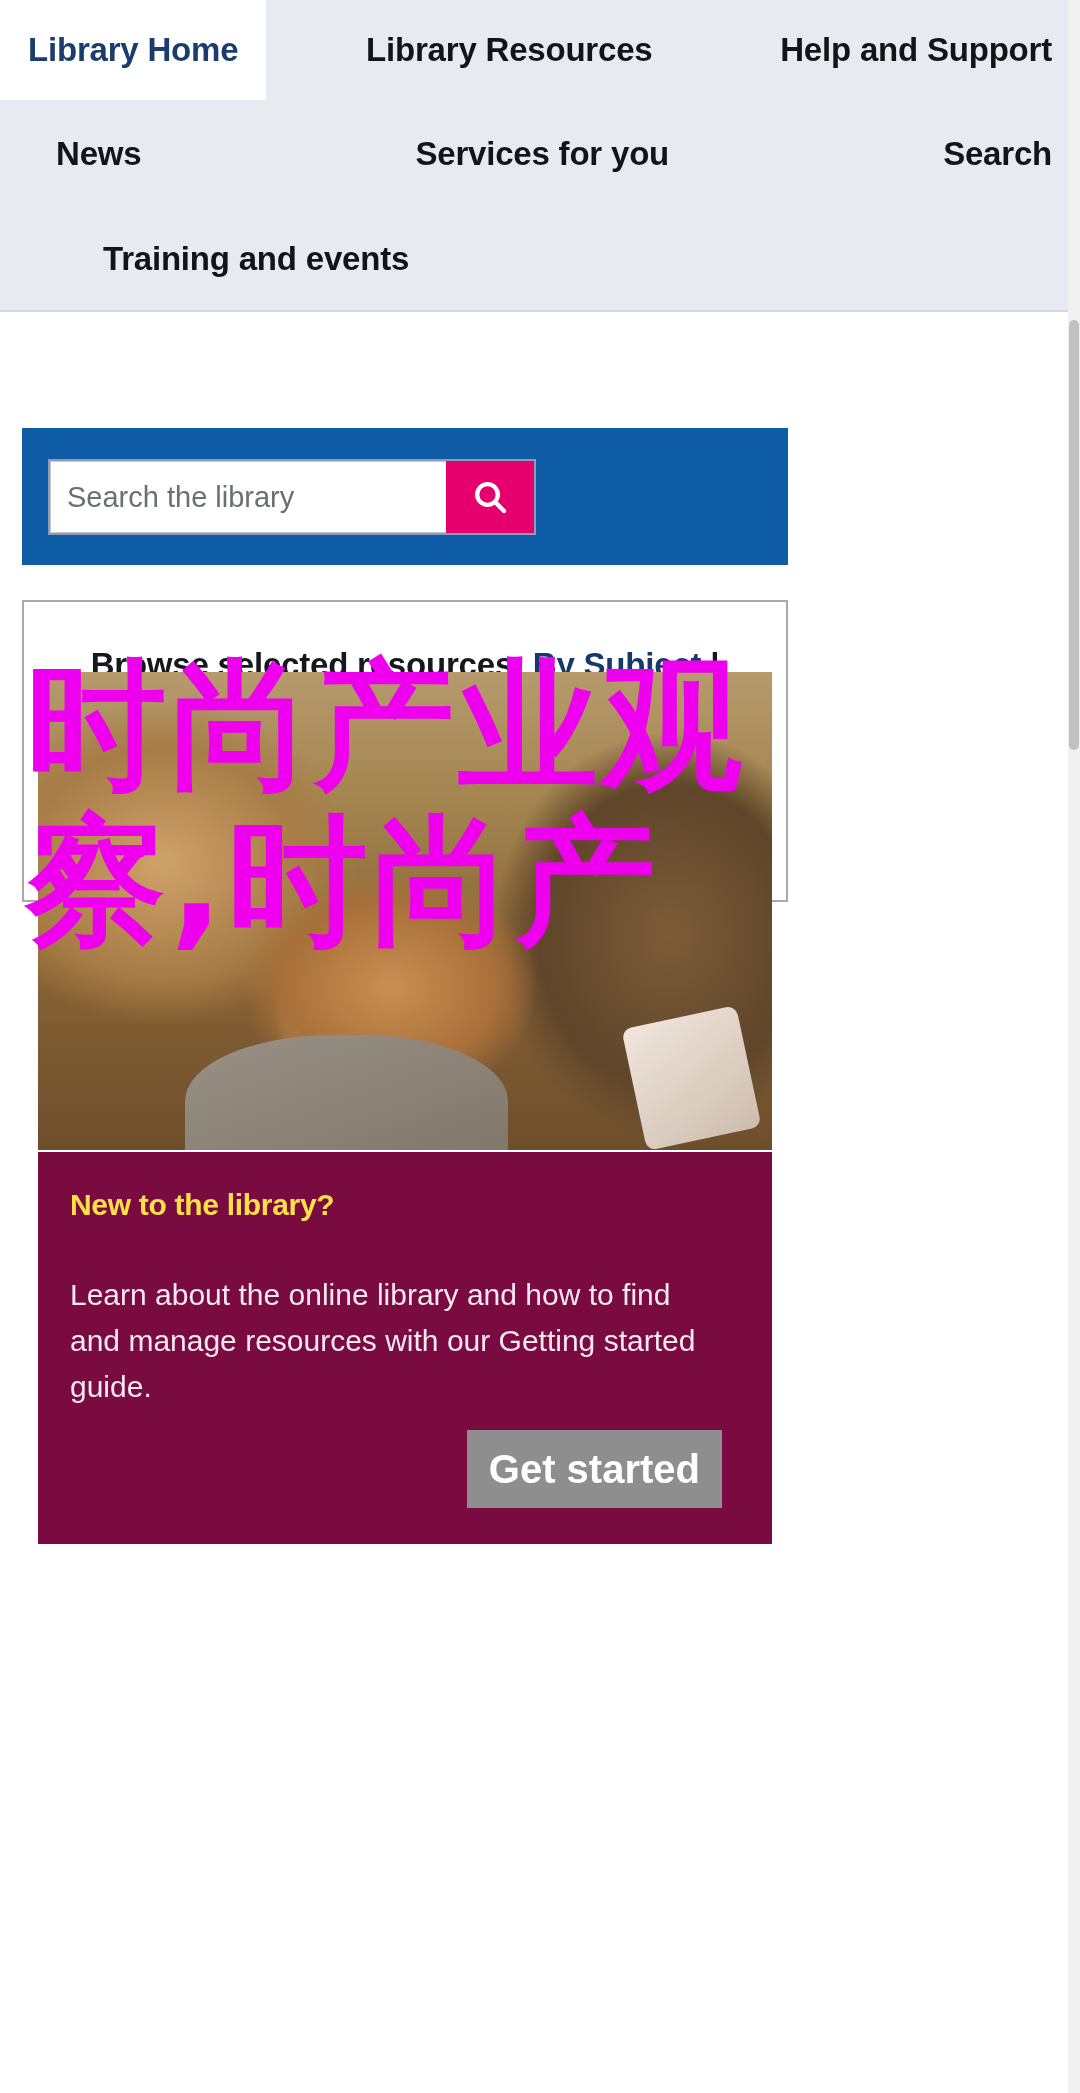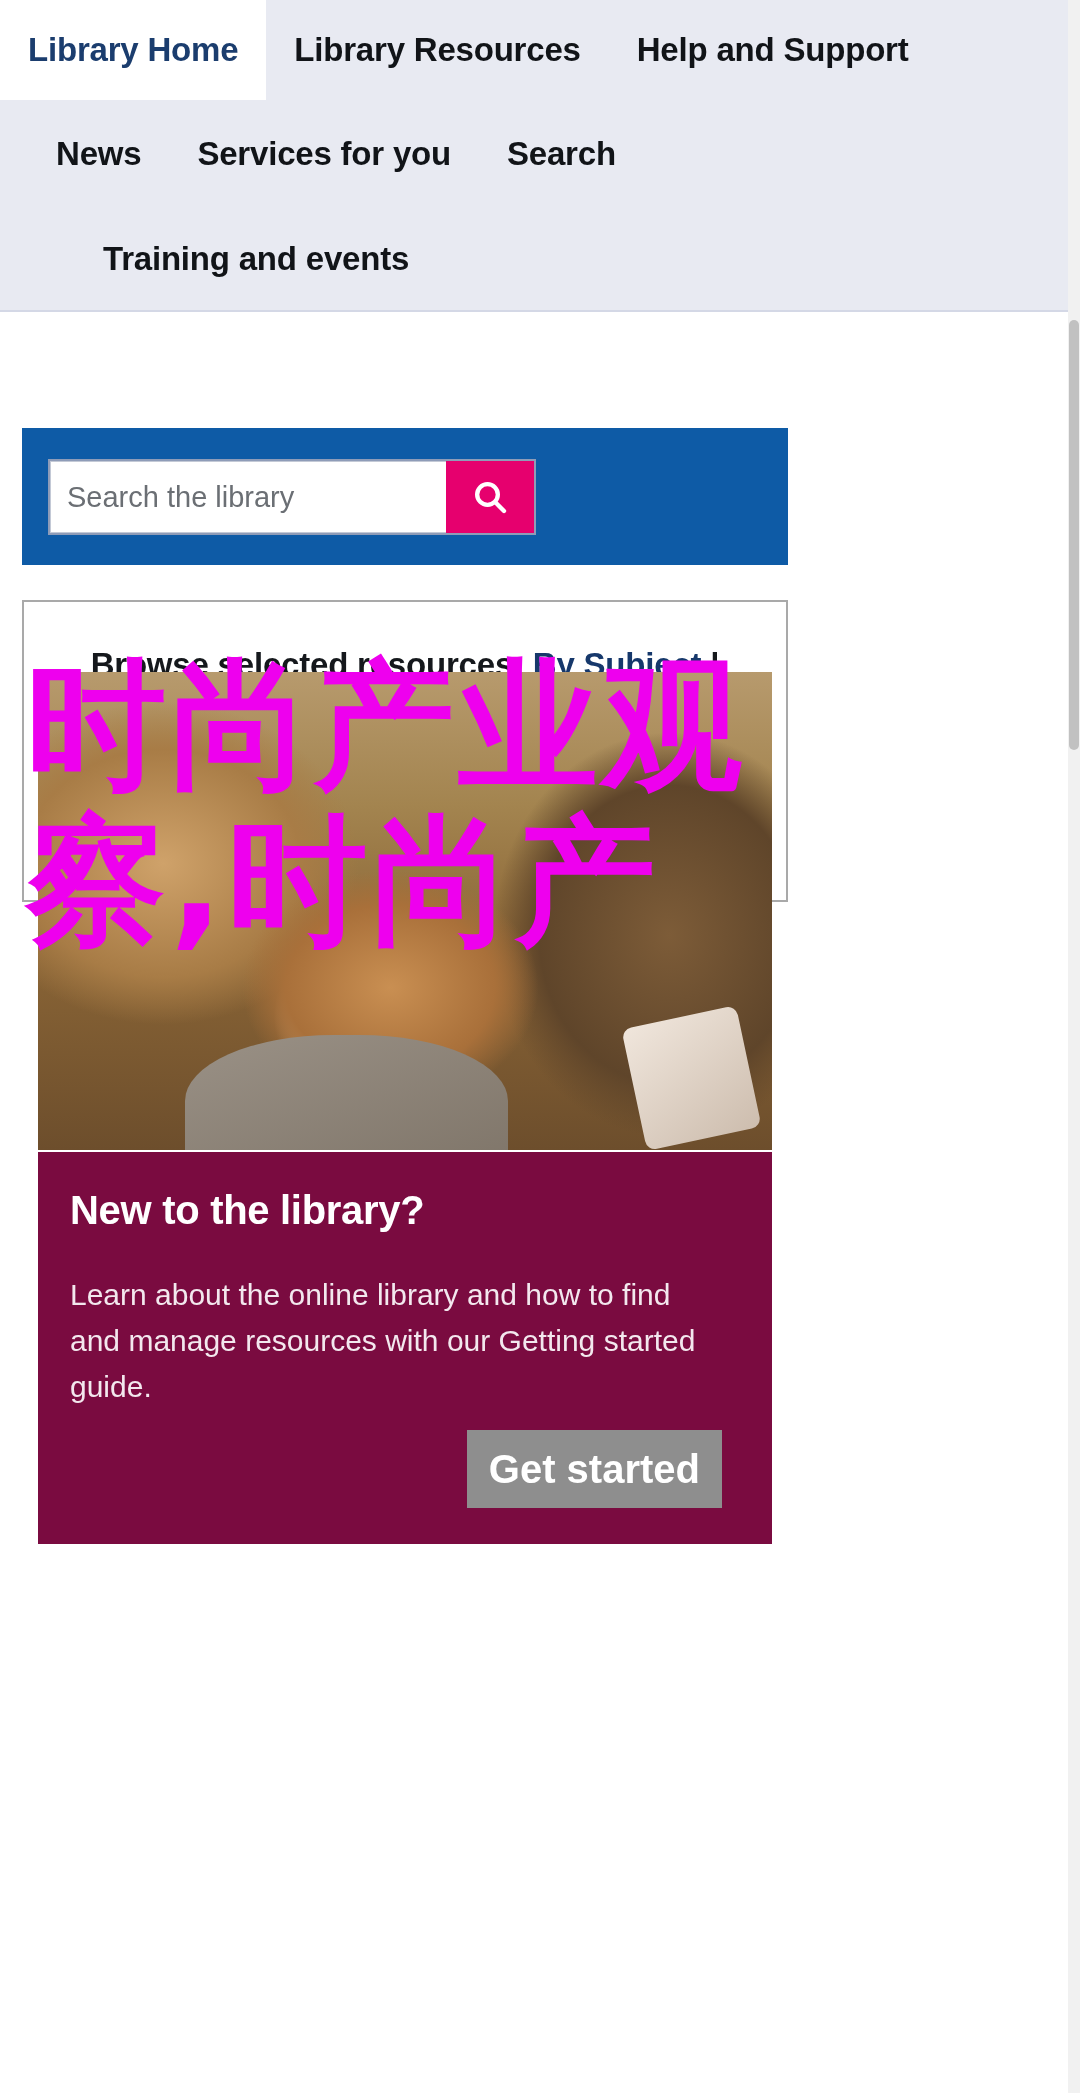--- a/index.html
+++ b/index.html
@@ -28,20 +28,21 @@
     border-bottom: 2px solid #d4d8e6;
   }
   .nav-rows {
     padding: 0 0 0 0;
   }
   .nav-row {
     display: flex;
     align-items: stretch;
     padding-left: 28px;
     gap: 0px;
+    justify-content: space-between;
   }
   .nav-row.r1 { height: 100px; padding-left: 0; }
   .nav-row.r2 { height: 108px; align-items: center; }
   .nav-row.r3 { height: 102px; align-items: center; margin-left: 47px; }
 
   .nav-item {
     font-size: 33px;
     font-weight: bold;
     color: #111418;
     display: flex;
@@ -192,23 +193,23 @@
     top: 1152px;
     width: 734px;
     height: 392px;
     background: #7a0b40;
     z-index: 30;
   }
   .promo-title {
     position: absolute;
     left: 32px;
     top: 36px;
-    font-size: 40px;
-    font-weight: bold;
-    color: #ffffff;
+    font-size: 30px;
+    font-weight: bold;
+    color: #fde047;
     letter-spacing: -0.3px;
   }
   .promo-body {
     position: absolute;
     left: 32px;
     top: 120px;
     width: 640px;
     font-size: 30px;
     line-height: 46px;
     color: #f3e8ee;

